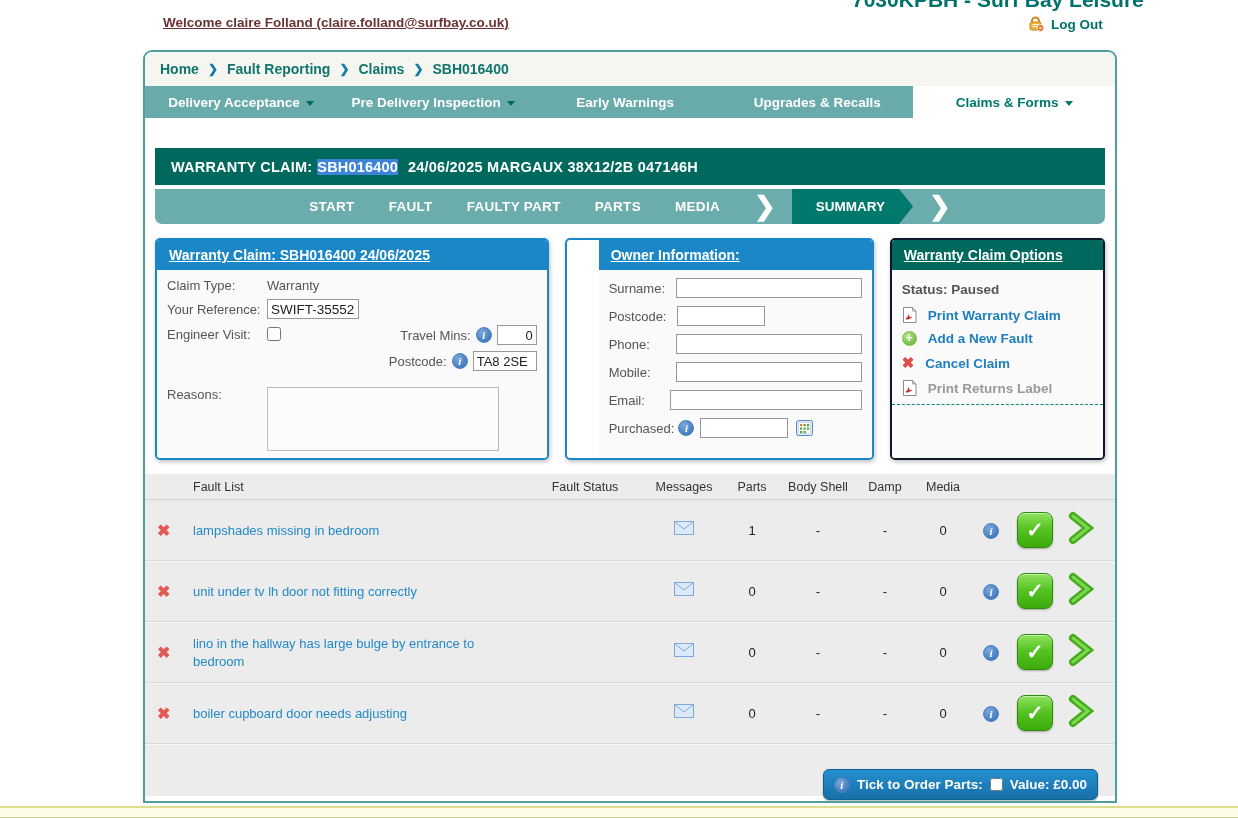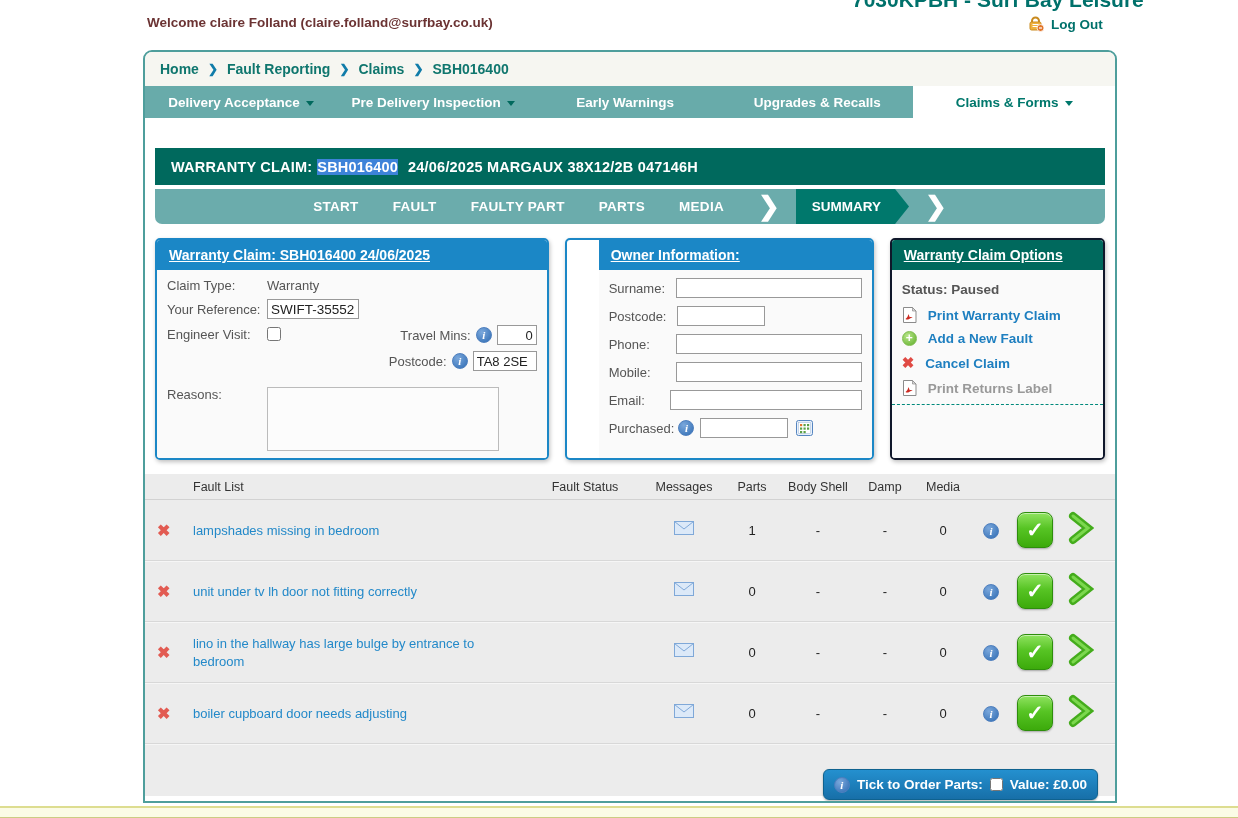--- a/index.html
+++ b/index.html
@@ -2,21 +2,21 @@
 <html><head>
 <meta charset="utf-8">
 <style>
   * { margin:0; padding:0; box-sizing:border-box; }
   html,body { width:1238px; height:818px; background:#fff; overflow:hidden;
     font-family:"Liberation Sans", sans-serif; position:relative; }
 
   
   .site-title { position:absolute; top:-12px; left:852px; font-size:21px; font-weight:bold;
     color:#00716B; white-space:nowrap; }
-  .welcome { position:absolute; top:15px; left:147px; font-size:13.5px; font-weight:bold; color:#6B3333; }
+  .welcome { position:absolute; top:15px; left:163px; font-size:13.5px; font-weight:bold; color:#6B3333;text-decoration:underline; }
   .logout { position:absolute; top:16px; left:1028px; display:flex; align-items:center; gap:6px;
     cursor:pointer; }
   .logout span.lbl { font-size:13.5px; font-weight:bold; color:#00716B; }
 
   
   .container { position:absolute; left:143px; top:50px; width:974px; height:753px;
     border:2px solid #4E9E9C; border-radius:9px 9px 0 0; background:#fff; overflow:hidden; }
 
   .breadcrumb { height:34px; background:#F6F6F1; display:flex; align-items:center;
     padding-left:15px; gap:9px; }
@@ -39,21 +39,21 @@
   .claim-banner .sel { background:#3D83D9; color:#fff; margin:0 5px; }
   .claim-banner .det { margin-left:5px; }
 
   
   .stepbar { margin:4px 10px 0; height:35px; background:#6BACAC; border-radius:0 0 7px 7px;
     display:flex; align-items:center; justify-content:center; gap:34px; }
   .step { color:#fff; font-weight:bold; font-size:13.5px; letter-spacing:.3px; cursor:pointer; }
   .chev-white { color:#fff; font-size:26px; font-weight:bold; line-height:35px; }
   .chev-white::after { content:"\276F"; }
   .step-active { height:35px; line-height:35px; background:#00786C; color:#fff; font-weight:bold;
-    font-size:13.5px; padding:0 14px 0 16px; margin:0 -18px; position:relative;
+    font-size:13.5px; padding:0 14px 0 24px; margin:0 -18px; position:relative;
     clip-path:polygon(0 0, calc(100% - 14px) 0, 100% 50%, calc(100% - 14px) 100%, 0 100%);
     padding-right:28px; cursor:pointer;text-align:right; }
 
   
   .panels { display:flex; gap:16px; padding:14px 10px; background:#fff; }
   .panel { border-radius:5px; overflow:hidden; box-shadow:1px 2px 4px rgba(0,0,0,.25); height:222px; }
   .panel-blue { border:2px solid #1B87C6; }
   .panel-teal { border:2px solid #0f172a; }
   .panel-head { height:30px; color:#fff; font-weight:bold; font-size:14px; display:flex;
     align-items:center; padding-left:12px;text-decoration:underline; }

